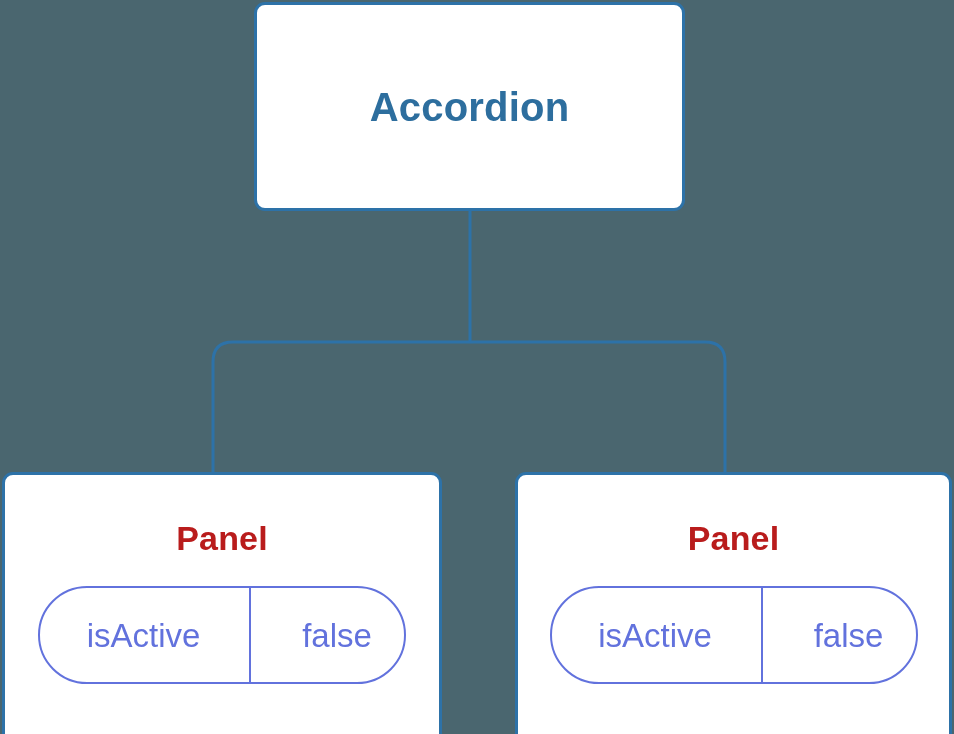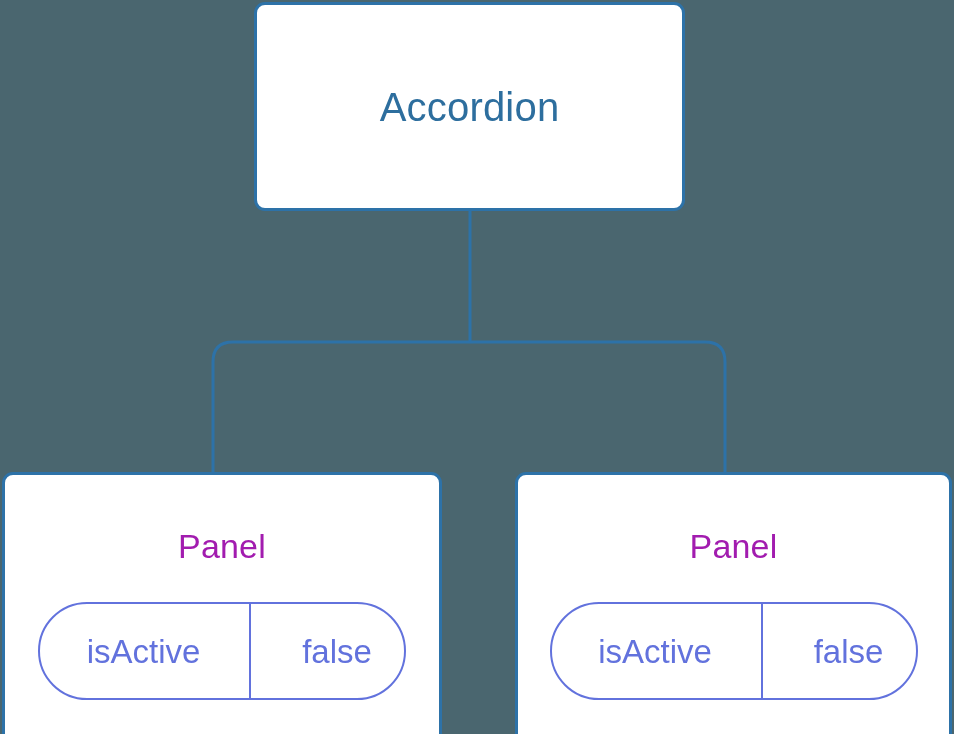--- a/index.html
+++ b/index.html
@@ -70,27 +70,27 @@
     left: 2px;
     width: 440px;
   }
   .node-child-right {
     left: 515px;
     width: 437px;
   }
   .node-child .node-title {
     font-size: 34px;
     line-height: 1;
-    color: #a21caf;
+    color: #b91c1c;
     letter-spacing: 0.2px;
   }
 
   .node-title {
-    font-weight: normal;
-    margin: 12px;
+    font-weight: bold;
+    margin: 4px;
     text-align: center;
     white-space: nowrap;
   }
 
   
   .pill {
     margin-top: 27px;
     width: 368px;
     height: 98px;
     border: 2.5px solid #6272dd;

